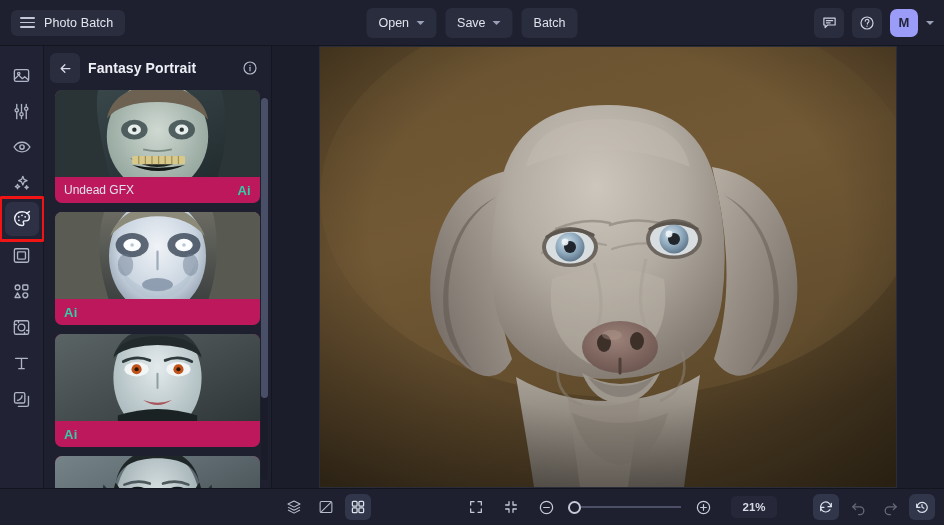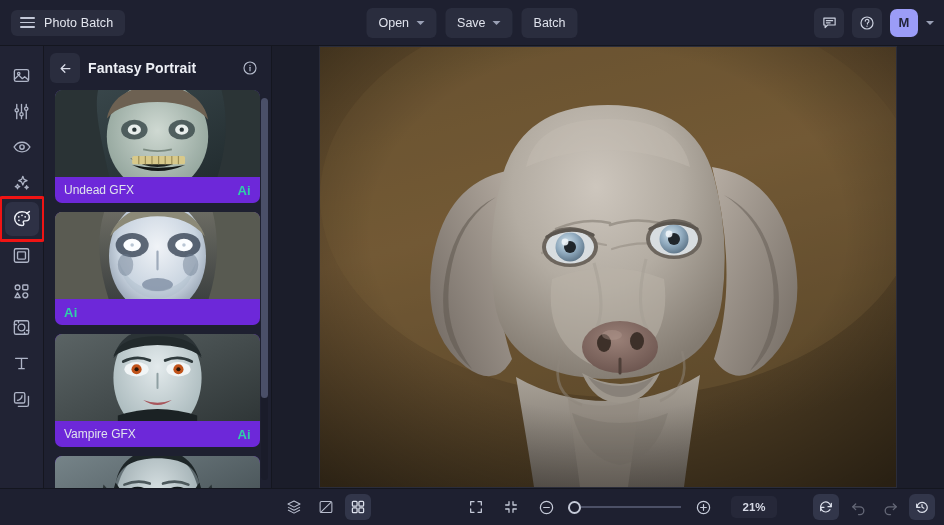--- a/index.html
+++ b/index.html
@@ -80,21 +80,21 @@
     display:flex; flex-direction:column; position:relative;
     border-right:1px solid #14161f;
   }
   .panel-head { height:44px; display:flex; align-items:center; padding:0 8px 0 6px; flex:0 0 44px; }
   .back-btn { width:30px;height:30px;border-radius:6px;display:flex;align-items:center;justify-content:center;cursor:pointer;background:#2a2d3e; }
   .panel-title { font-size:14px; font-weight:bold; color:#eef0f6; margin-left:8px; flex:1; letter-spacing:.1px; }
   .info-btn { width:26px;height:26px;display:flex;align-items:center;justify-content:center;cursor:pointer;border-radius:50%; }
 
   .preset-list { flex:1; overflow:hidden; padding:0 11px 0 11px; position:relative; }
   .preset-card {
-    background:#6d28d9; border-radius:7px; overflow:hidden; margin-bottom:9px; cursor:pointer;
+    background:#be185d; border-radius:7px; overflow:hidden; margin-bottom:9px; cursor:pointer;
   }
   .thumb { width:100%; height:87px; position:relative; overflow:hidden; }
   .thumb svg { display:block; width:100%; height:100%; }
   .preset-meta { height:26px; display:flex; align-items:center; padding:0 9px; }
   .preset-name { font-size:12px; color:#dfe2ed; flex:1; }
   .ai-badge { font-size:13px; color:#2fcfa8; font-weight:bold; letter-spacing:.3px; }
 
   .scrolltrack {
     position:absolute; right:3px; top:8px; width:7px; bottom:8px;
     background:#1a1c2a; border-radius:4px;
@@ -379,21 +379,20 @@
               <circle cx="112" cy="36" r="4.6" fill="#c0531a"></circle>
               <circle cx="74" cy="36" r="1.9" fill="#2a1507"></circle>
               <circle cx="112" cy="36" r="1.9" fill="#2a1507"></circle>
               <path d="M62 29q12-6 24-1M100 28q12-5 24 1" stroke="#2f3a3c" stroke-width="2.6" fill="none" stroke-linecap="round"></path>
               <path d="M93 40v13" stroke="#8fa0a3" stroke-width="1.8" stroke-linecap="round" fill="none"></path>
               <path d="M80 64q13 5 26 0 -13 9-26 0z" fill="#a8565c"></path>
               <path d="M57 78q36-12 72 0v9H57z" fill="#1b2224"></path>
             </svg>
           </div>
           <div class="preset-meta">
-            <span class="preset-name">Vampire GFX</span>
             <span class="ai-badge">Ai</span>
           </div>
         </div>
 
         <div class="preset-card">
           <div class="thumb">
             <svg viewBox="0 0 186 87" preserveAspectRatio="xMidYMid slice">
               <defs>
                 <linearGradient id="obg" x1="0" y1="0" x2="1" y2="1">
                   <stop offset="0" stop-color="#77858a"></stop>

